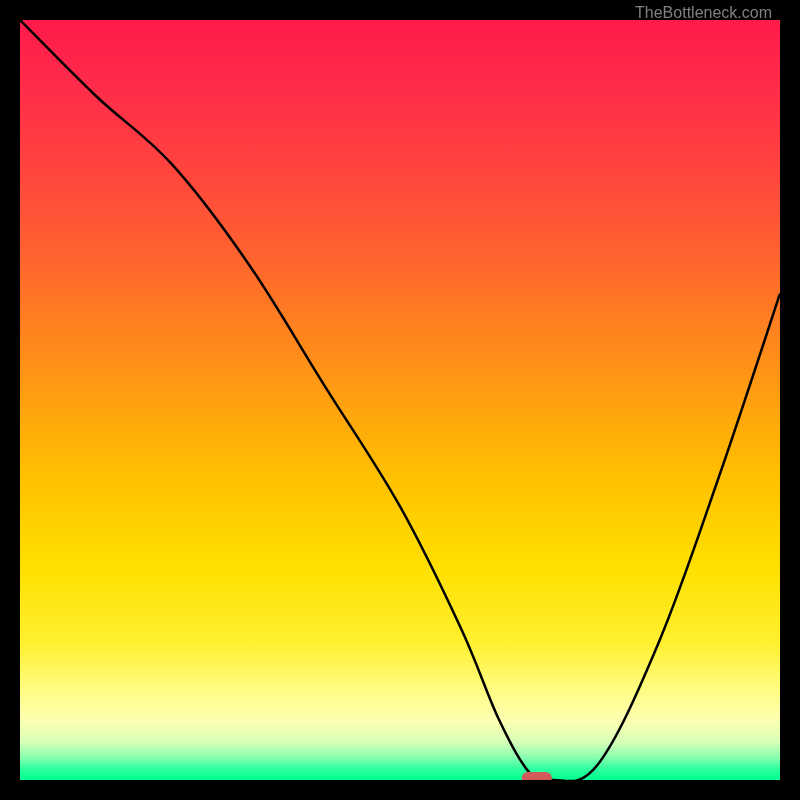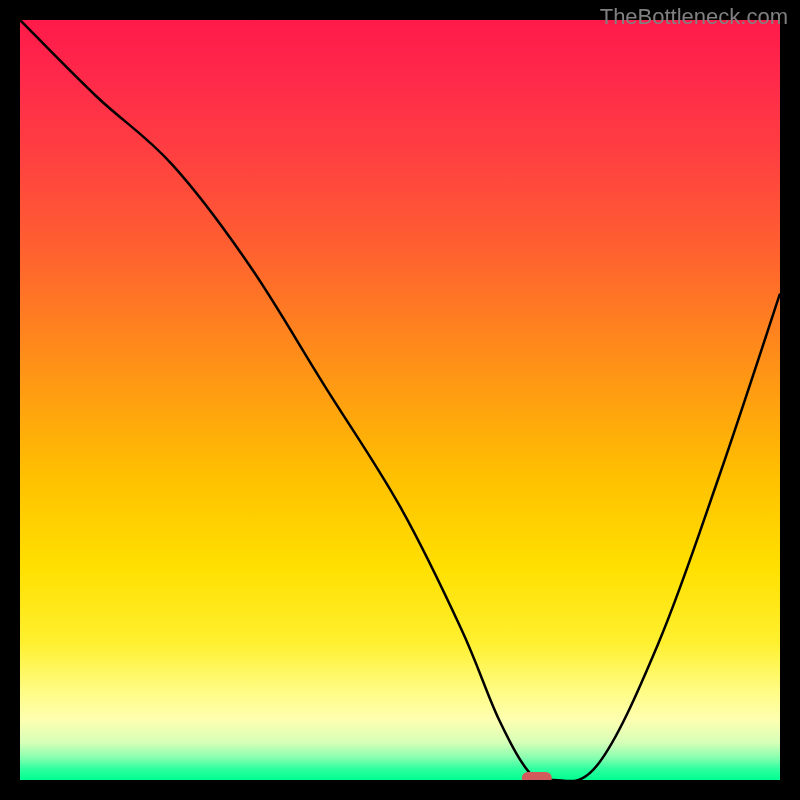--- a/index.html
+++ b/index.html
@@ -6,23 +6,23 @@
   body {
     width: 800px;
     height: 800px;
     background: #000;
     position: relative;
     font-family: Arial, Helvetica, sans-serif;
   }
   .watermark {
     position: absolute;
     top: 4px;
-    right: 12px;
+    right: 28px;
     color: #808080;
-    font-size: 22px;
+    font-size: 16px;
     font-weight: 500;
     z-index: 10;
   }
   .plot-area {
     position: absolute;
     left: 20px;
     top: 20px;
     width: 760px;
     height: 760px;
     overflow: hidden;

